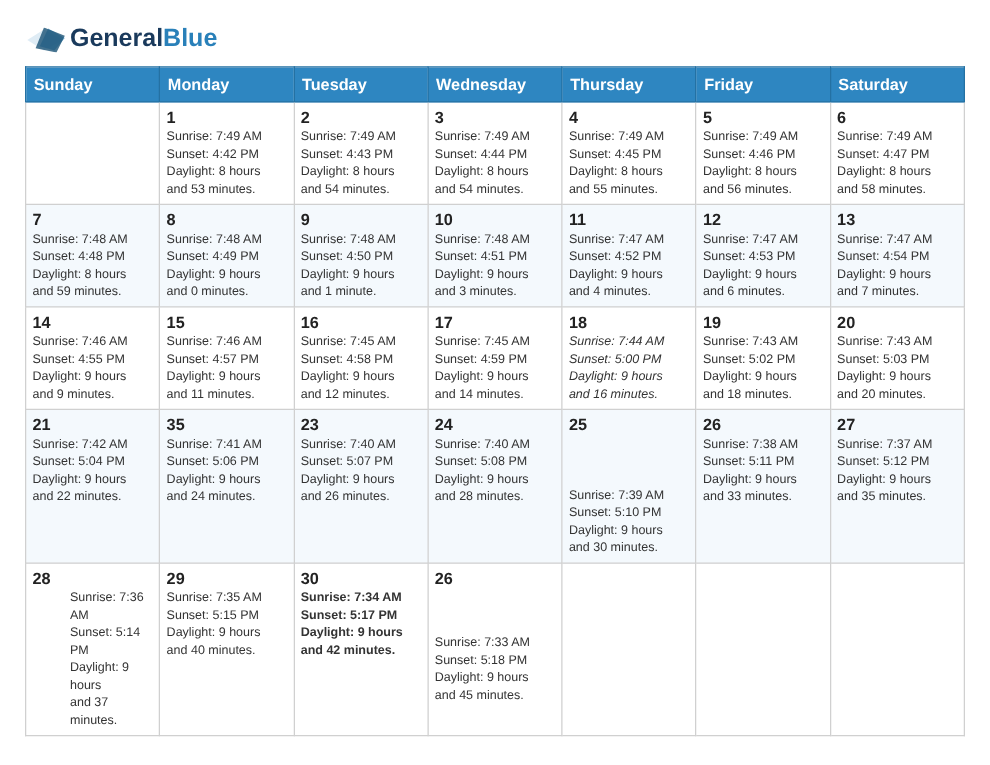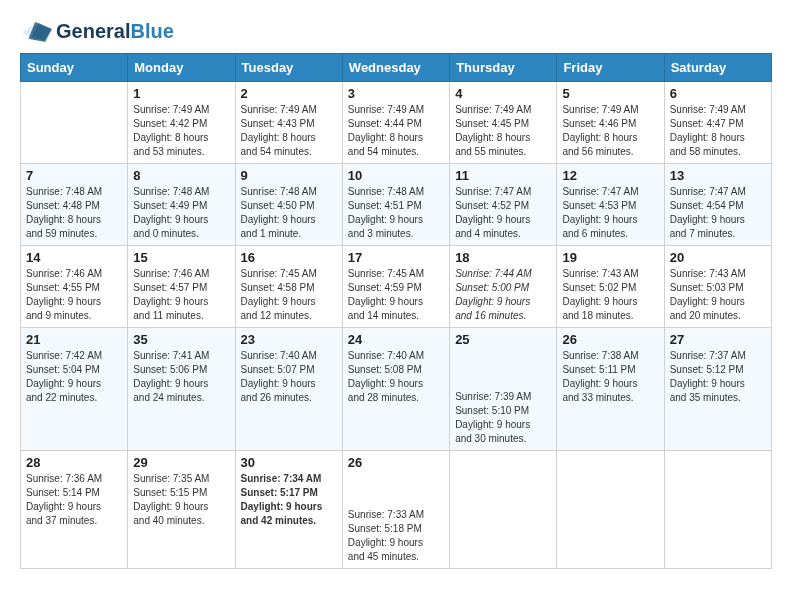--- a/index.html
+++ b/index.html
@@ -312,21 +312,21 @@
           <span class="day-number">27</span>
           <div class="day-info" style="white-space: pre-line;">Sunrise: 7:37 AM
 Sunset: 5:12 PM
 Daylight: 9 hours
 and 35 minutes.</div>
         </td>
       </tr>
       <tr>
         <td>
           <span class="day-number">28</span>
-          <div class="day-info" style="white-space: pre-line;">Sunrise: 7:36 AM
+          <div class="day-info" style="white-space: pre-line; margin-left: 30px;">Sunrise: 7:36 AM
 Sunset: 5:14 PM
 Daylight: 9 hours
 and 37 minutes.</div>
         </td>
         <td>
           <span class="day-number">29</span>
           <div class="day-info" style="white-space: pre-line;">Sunrise: 7:35 AM
 Sunset: 5:15 PM
 Daylight: 9 hours
 and 40 minutes.</div>

